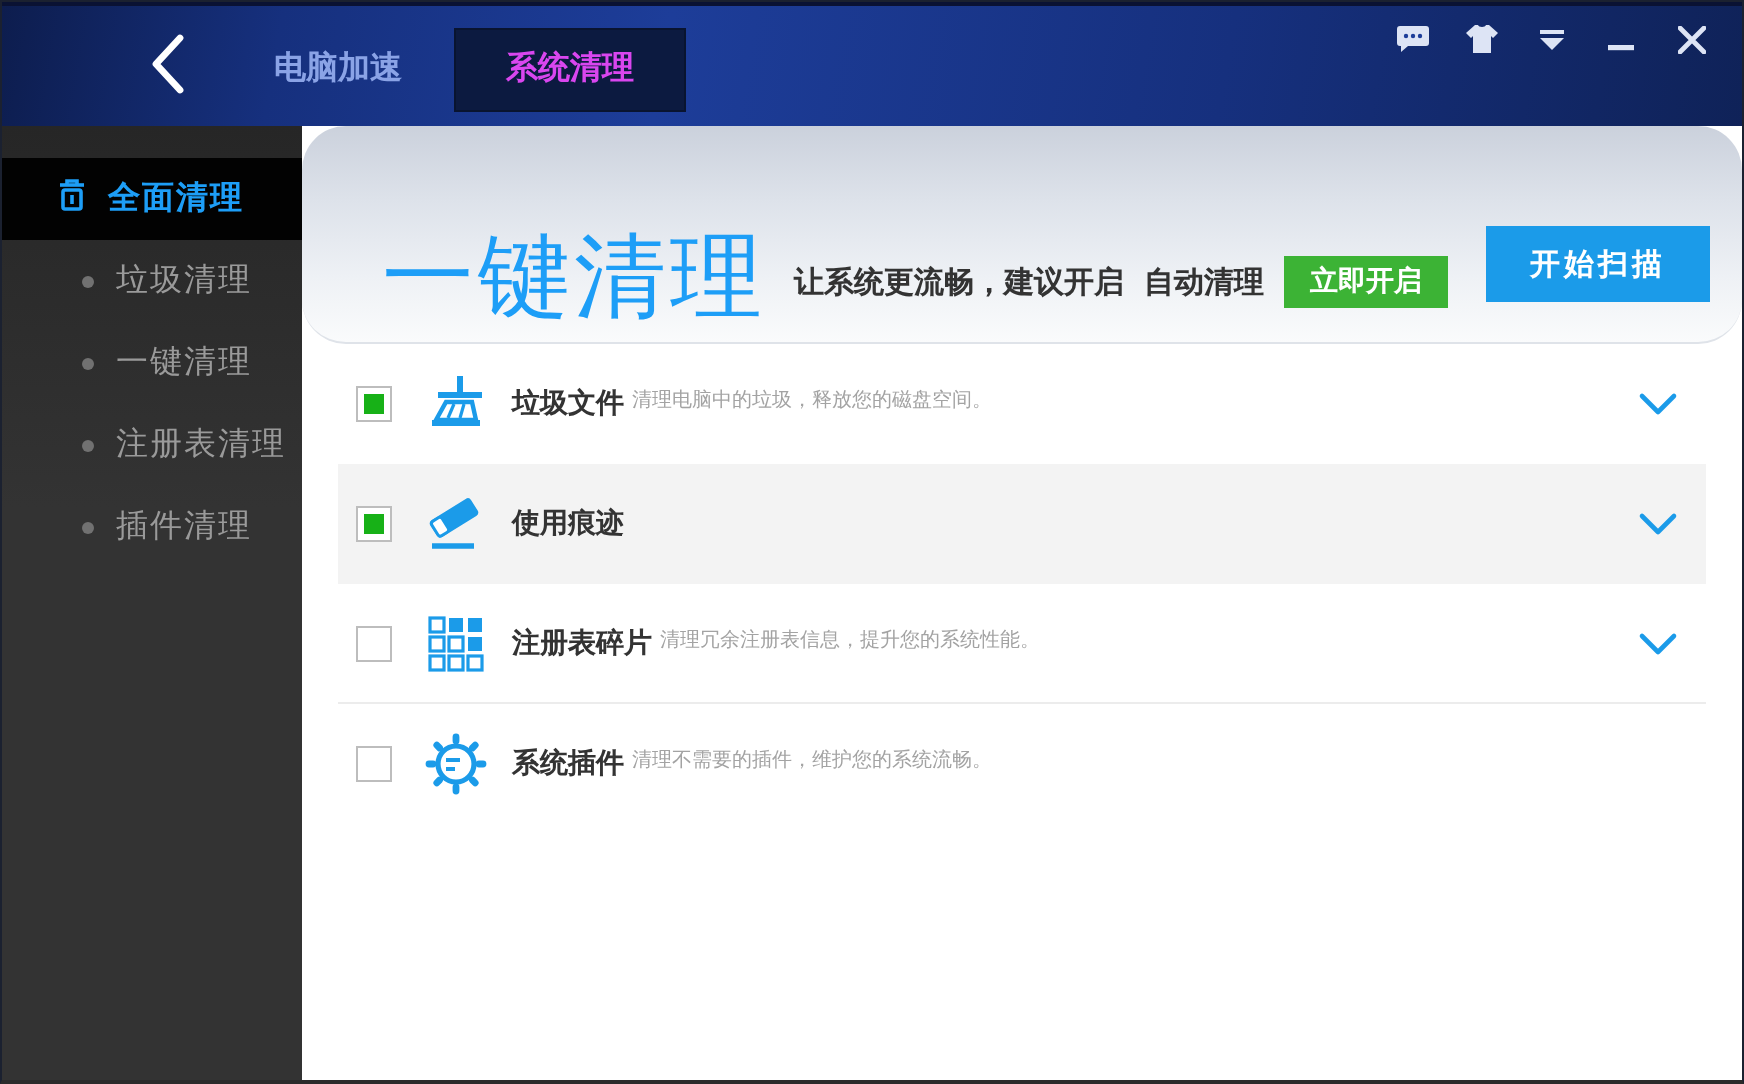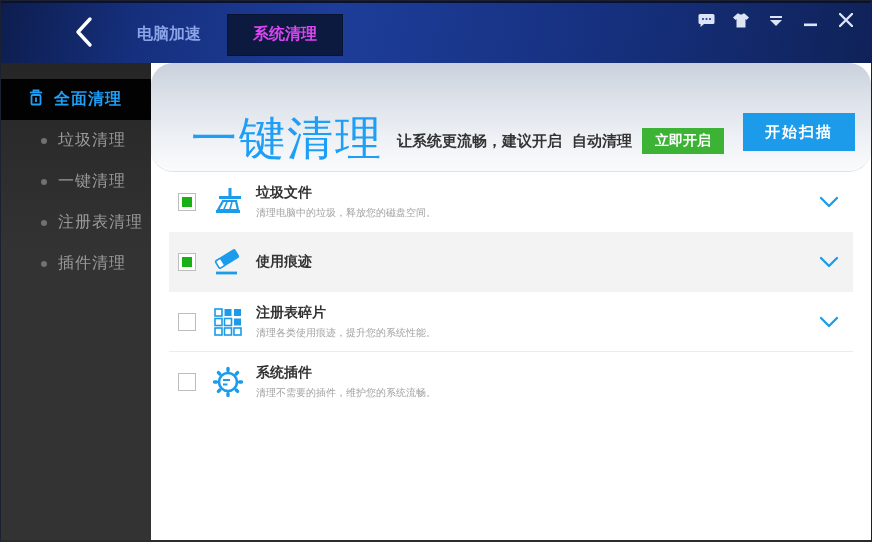--- a/index.html
+++ b/index.html
@@ -51,21 +51,21 @@
   .rows { margin:0 18px; }
   .row { position:relative; height:60px; display:flex; align-items:center; padding-left:9px; }
   .row.alt { background:#f3f3f3; }
   .row.divided { border-bottom:1px solid #ececec; }
   .checkbox { width:18px; height:18px; background:#fff; border:1px solid #bdbdbd;
     display:flex; align-items:center; justify-content:center; cursor:pointer; flex:0 0 auto; }
   .checkbox .inner { width:10px; height:10px; background:#17b117; display:none; }
   .checkbox.checked .inner { display:block; }
   .row-icon { width:32px; height:32px; margin:0 12px 0 16px; display:flex; align-items:center;
     justify-content:center; flex:0 0 auto; }
-  .row-text { display:flex; flex-direction:column; gap:4px; }
+  .row-text { display:flex; flex-direction:row; gap:4px; }
   .row-title { font-size:14px; font-weight:bold; color:#333; }
   .row-desc { font-size:10px; color:#a3a3a3; }
   .row-chevron { position:absolute; right:12px; top:50%; transform:translateY(-50%);
     width:24px; height:16px; cursor:pointer; display:flex; align-items:center; justify-content:center; }
 </style>
 </head>
 <body>
 
 <div class="window">
 
@@ -232,21 +232,21 @@
             <rect x="2" y="11.5" width="7" height="7" fill="none" stroke="#1b9be9" stroke-width="1.6"></rect>
             <rect x="11.5" y="11.5" width="7" height="7" fill="none" stroke="#1b9be9" stroke-width="1.6"></rect>
             <rect x="21" y="11.5" width="7" height="7" fill="#1b9be9"></rect>
             <rect x="2" y="21" width="7" height="7" fill="none" stroke="#1b9be9" stroke-width="1.6"></rect>
             <rect x="11.5" y="21" width="7" height="7" fill="none" stroke="#1b9be9" stroke-width="1.6"></rect>
             <rect x="21" y="21" width="7" height="7" fill="none" stroke="#1b9be9" stroke-width="1.6"></rect>
           </svg>
         </div>
         <div class="row-text">
           <div class="row-title">注册表碎片</div>
-          <div class="row-desc">清理各类使用痕迹，提升您的系统性能。</div>
+          <div class="row-desc">清理冗余注册表信息，提升您的系统性能。</div>
         </div>
         <div class="row-chevron">
           <svg width="20" height="12" viewBox="0 0 20 12">
               <polyline points="2,2 10,10 18,2" fill="none" stroke="#1b9be9" stroke-width="2.3" stroke-linecap="round" stroke-linejoin="round"></polyline>
             </svg>
         </div>
       </div>
 
       <div class="row">
         <div class="checkbox">

